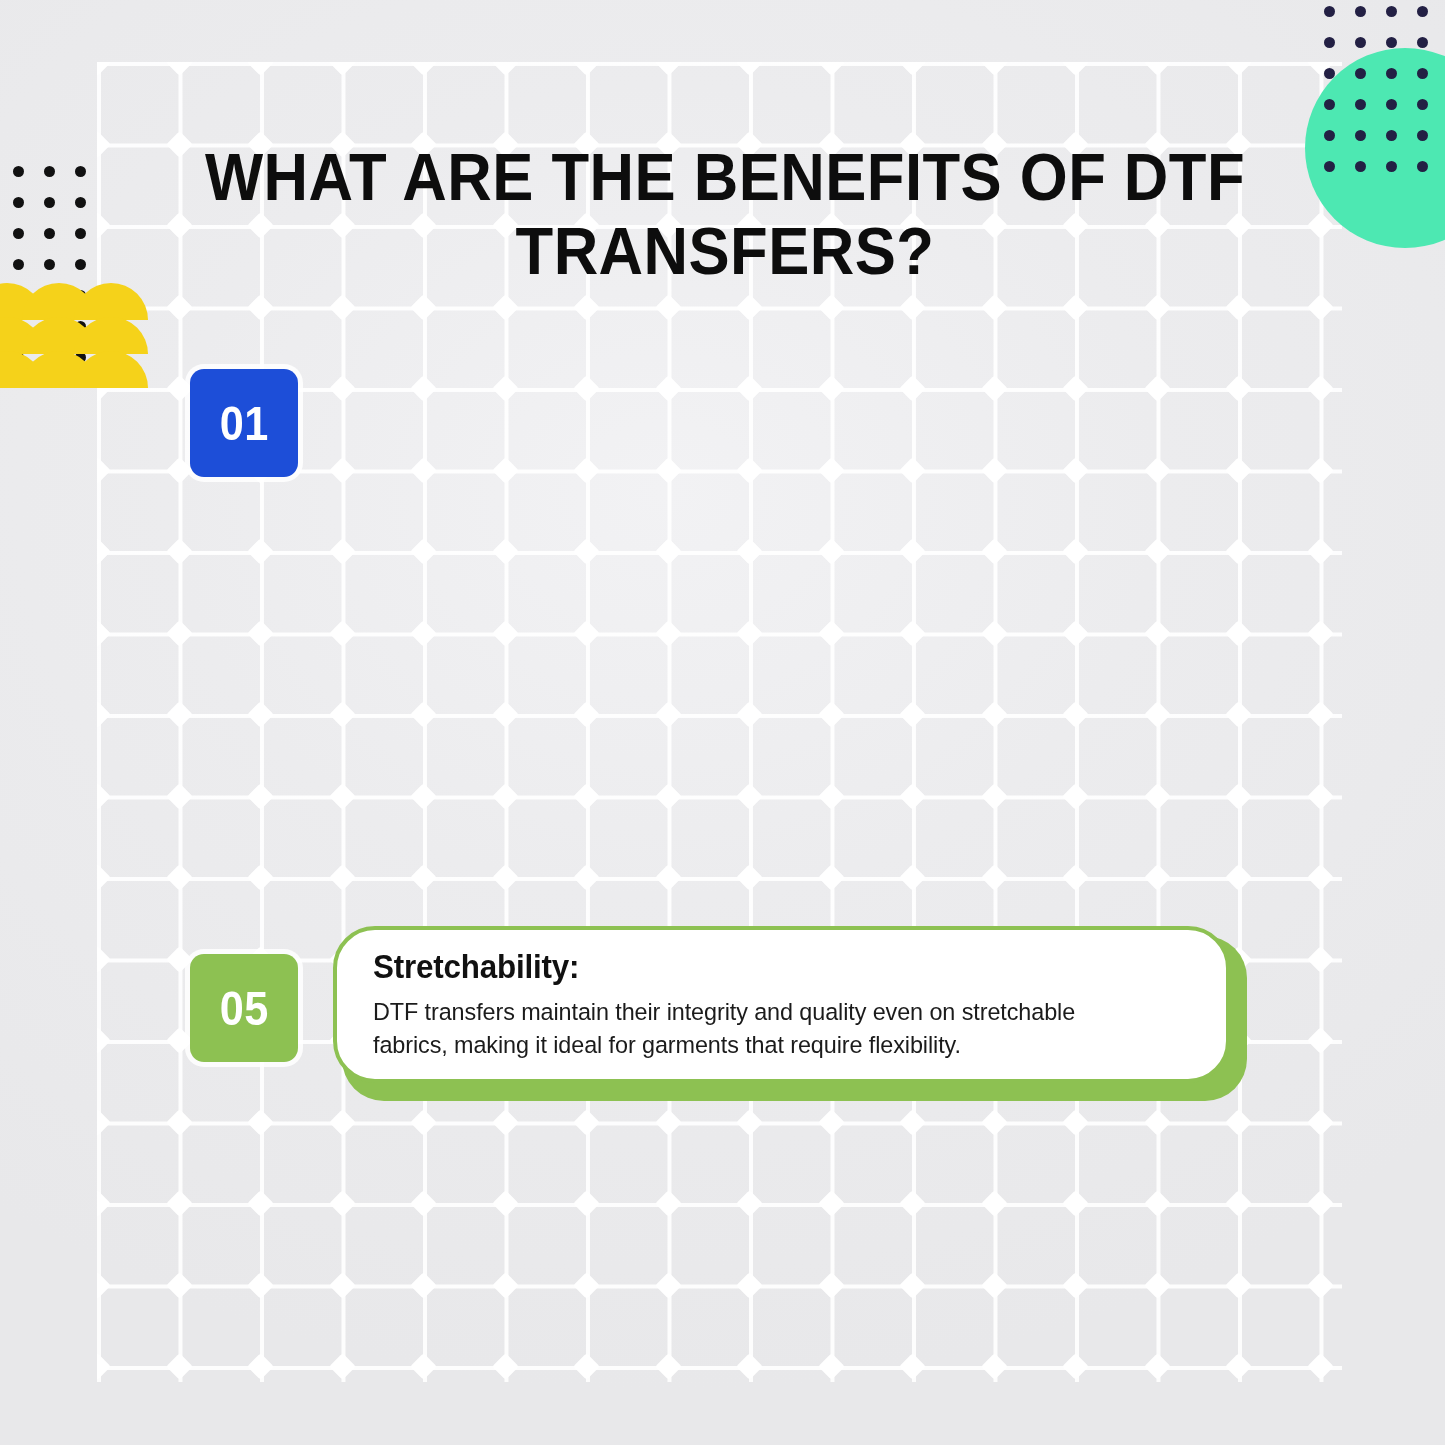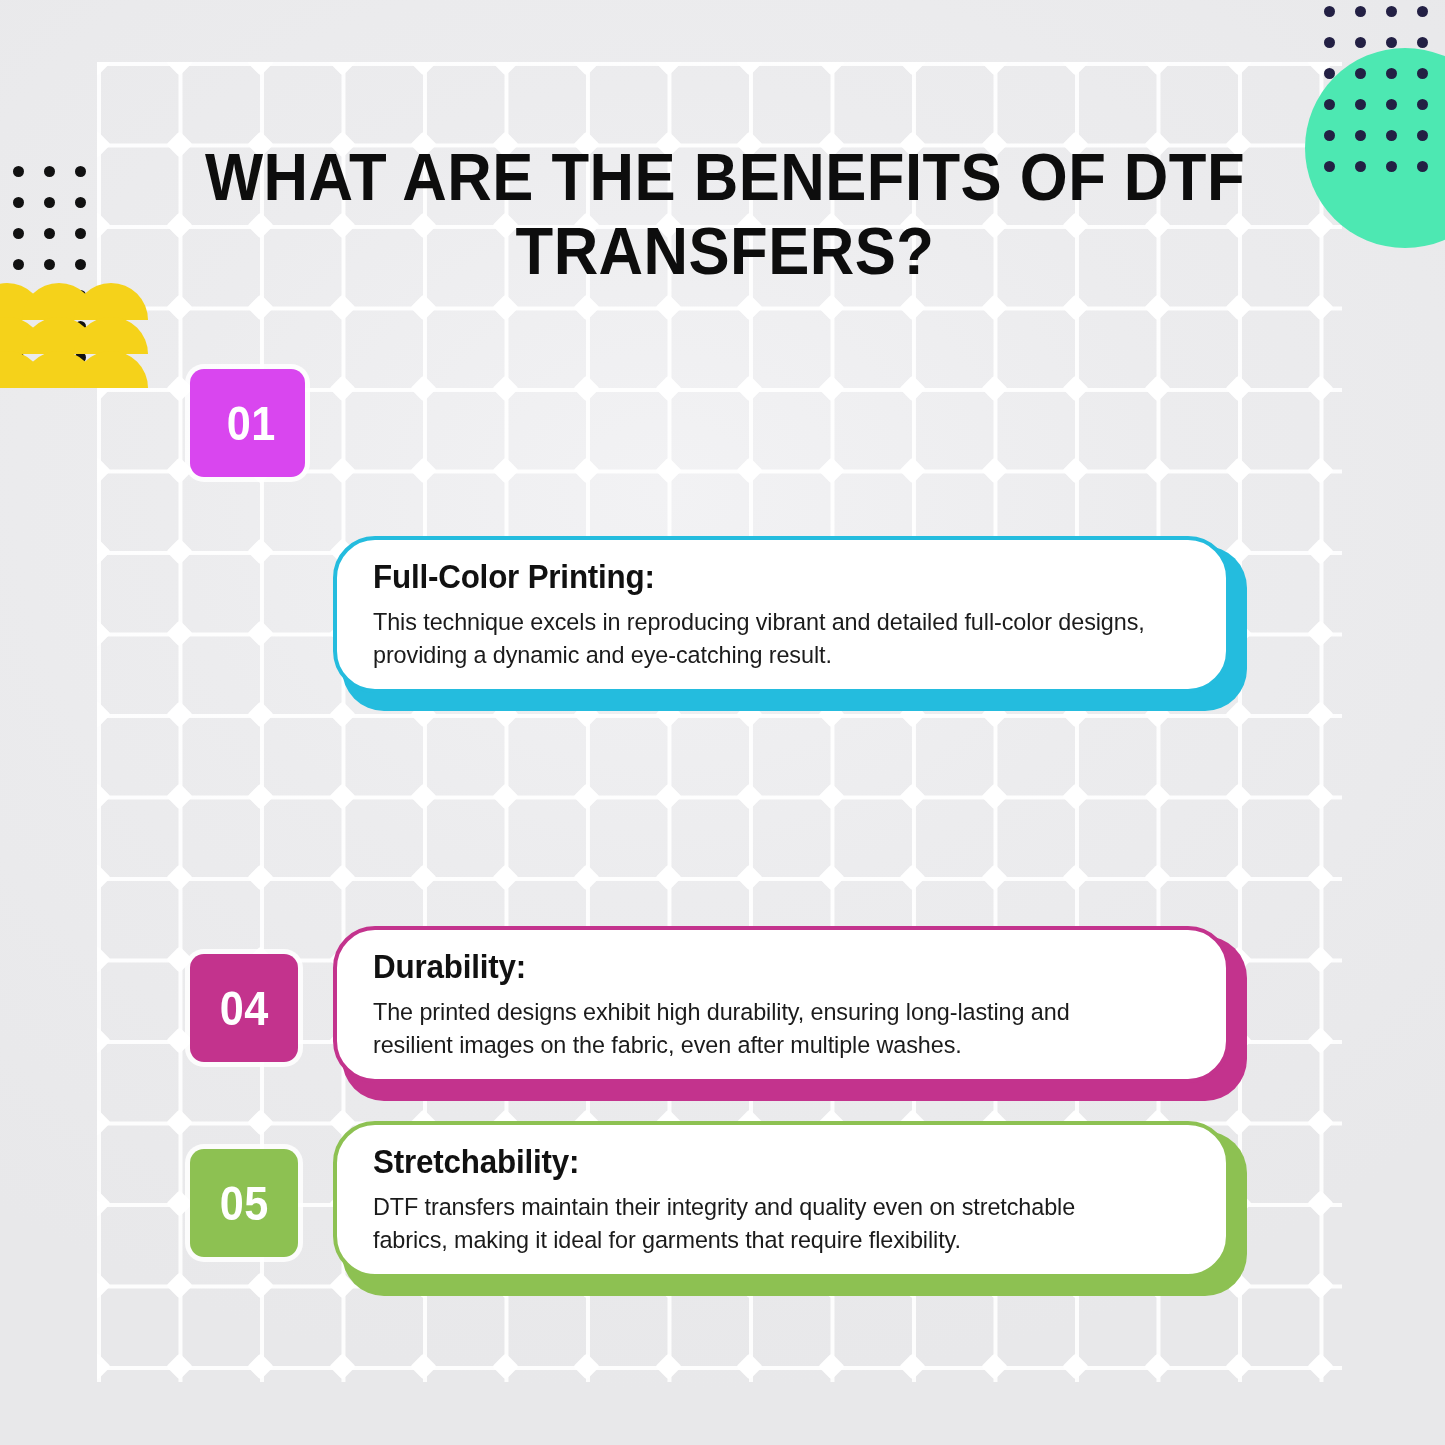--- a/index.html
+++ b/index.html
@@ -528,46 +528,27 @@
       <div class="halfdisc" style="width: 74px; height: 37px; left: 86px; top: 34px; background: rgb(245, 210, 26);"></div>
       <div class="halfdisc" style="width: 74px; height: 37px; left: -18px; top: 68px; background: rgb(245, 210, 26);"></div>
       <div class="halfdisc" style="width: 74px; height: 37px; left: 34px; top: 68px; background: rgb(245, 210, 26);"></div>
       <div class="halfdisc" style="width: 74px; height: 37px; left: 86px; top: 68px; background: rgb(245, 210, 26);"></div>
     </div>
 
   <div class="title">WHAT ARE THE BENEFITS OF DTF TRANSFERS?</div>
 
   <div class="rows" id="rows">
       <div class="row">
-        <div class="badge" style="background: #d946ef; padding-left: 7px;">
+        <div class="badge" style="background: #1d4ed8;">
           <span>01</span>
-        </div>
-      </div>
-      <div class="row">
-        <div class="card-wrap">
-          <div class="card-shadow" style="background: rgb(36, 188, 222);"></div>
-          <div class="card" style="border-color: rgb(36, 188, 222);">
-            <div class="card-heading">Full-Color Printing:</div>
-            <div class="card-body">This technique excels in reproducing vibrant and detailed full-color designs, providing a dynamic and eye-catching result.</div>
-          </div>
         </div>
       </div>
       <div class="row">
       </div>
       <div class="row">
-        <div class="badge" style="background: rgb(195, 51, 141);">
-          <span>04</span>
-        </div>
-        <div class="card-wrap">
-          <div class="card-shadow" style="background: rgb(195, 51, 141);"></div>
-          <div class="card" style="border-color: rgb(195, 51, 141);">
-            <div class="card-heading">Durability:</div>
-            <div class="card-body">The printed designs exhibit high durability, ensuring long-lasting and resilient images on the fabric, even after multiple washes.</div>
-          </div>
-        </div>
       </div>
       <div class="row">
         <div class="badge" style="background: rgb(141, 193, 82);">
           <span>05</span>
         </div>
         <div class="card-wrap">
           <div class="card-shadow" style="background: rgb(141, 193, 82);"></div>
           <div class="card" style="border-color: rgb(141, 193, 82);">
             <div class="card-heading">Stretchability:</div>
             <div class="card-body">DTF transfers maintain their integrity and quality even on stretchable fabrics, making it ideal for garments that require flexibility.</div>

